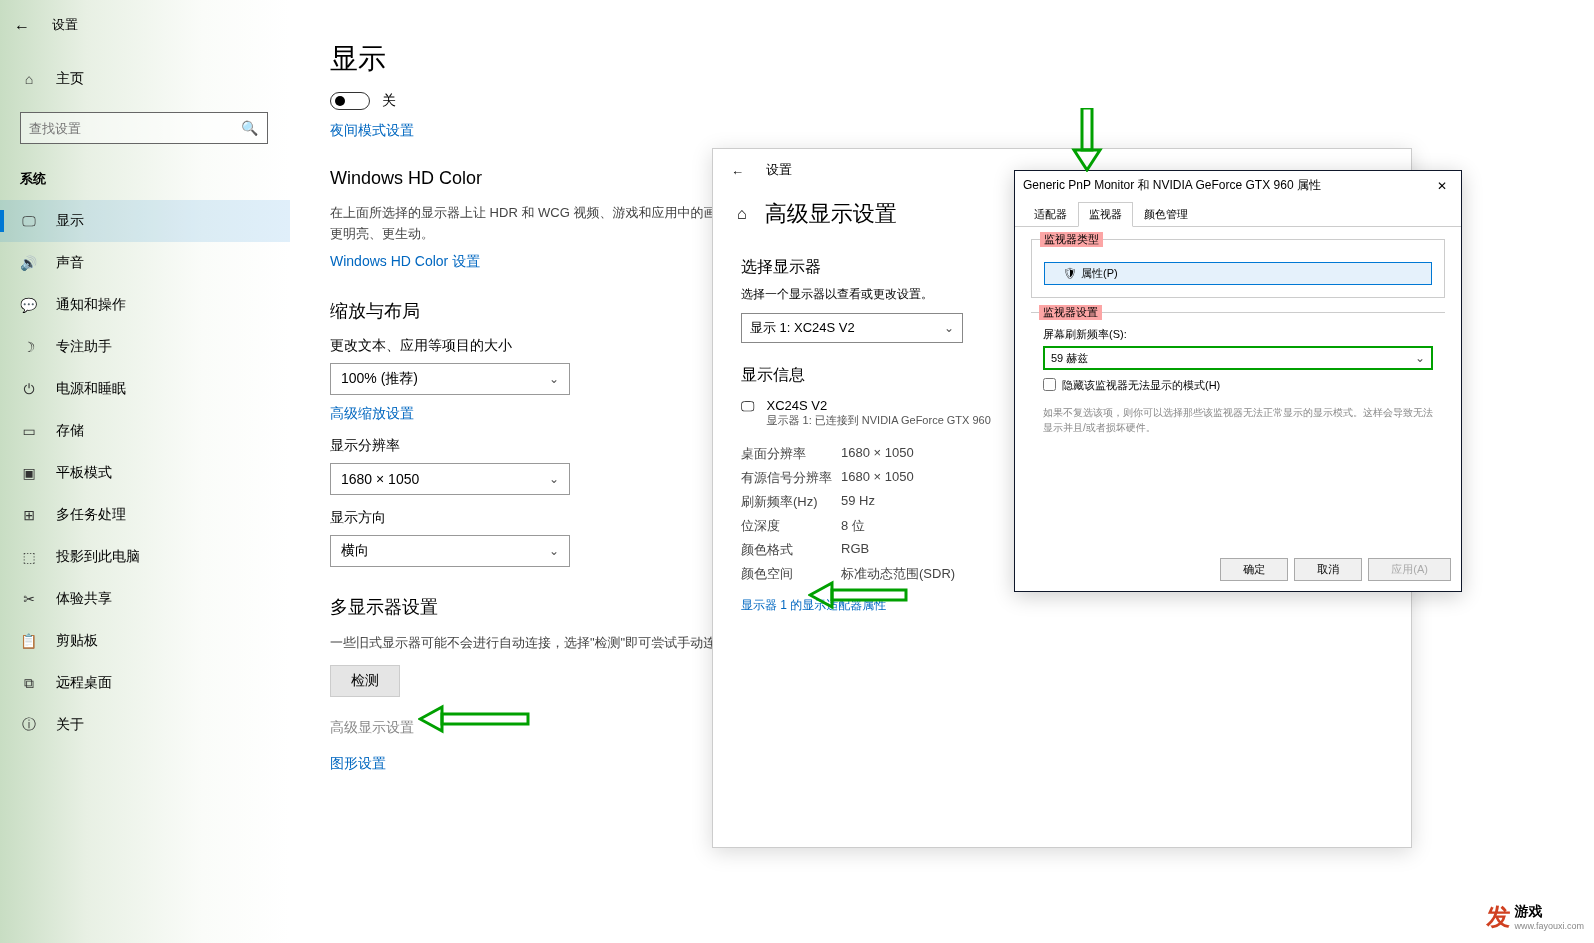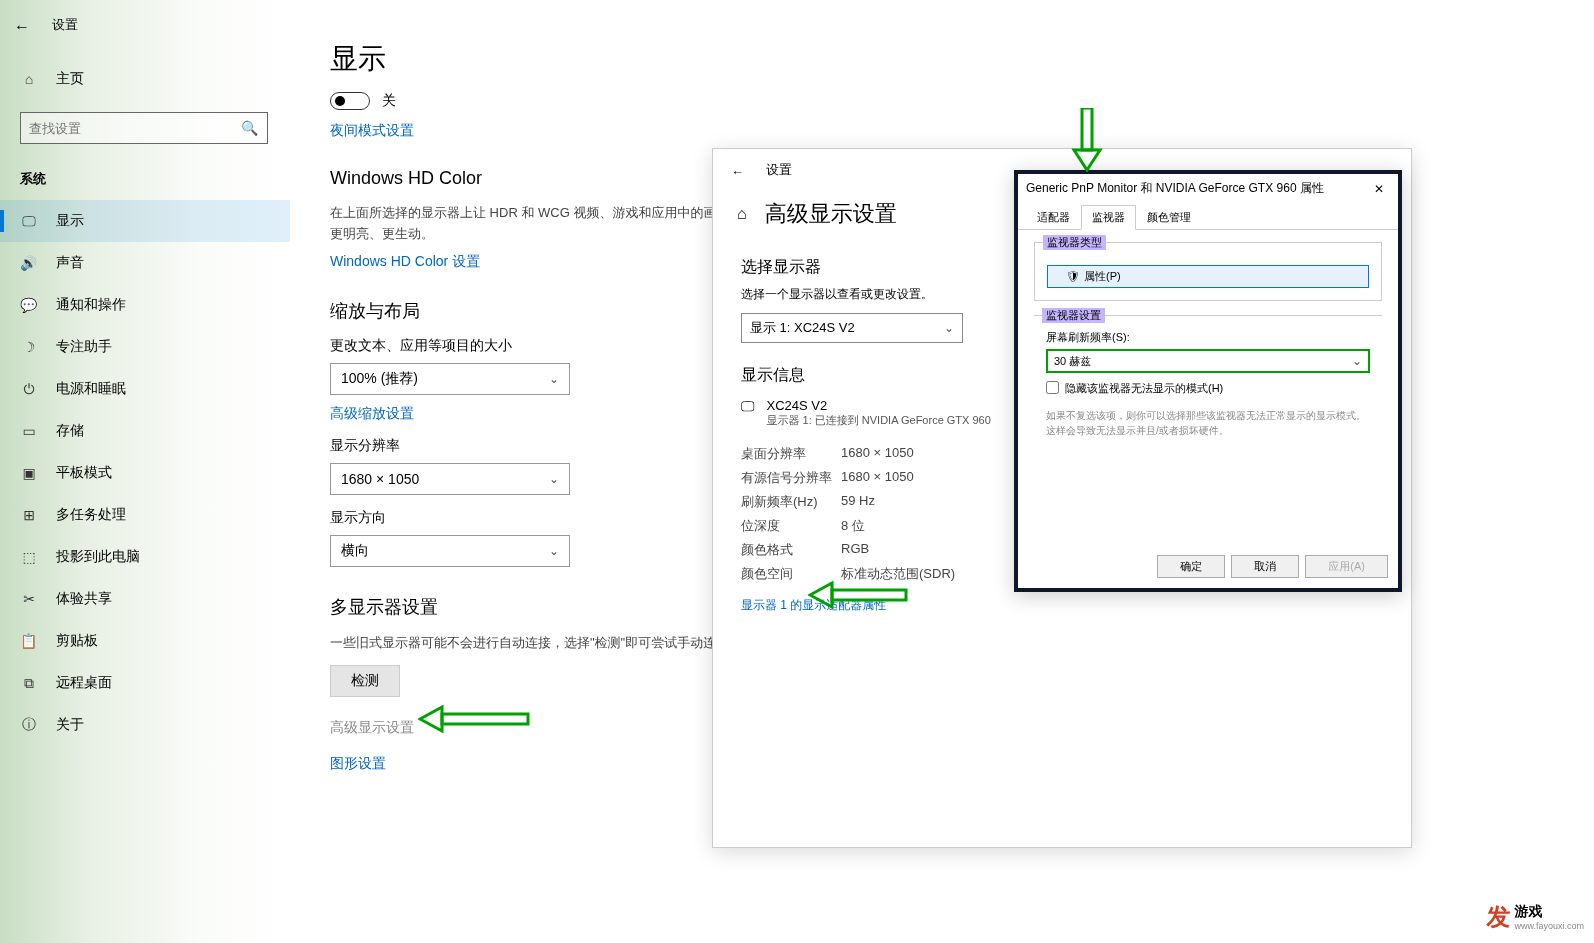--- a/index.html
+++ b/index.html
@@ -33,28 +33,28 @@
 .ov2 .top{display:flex;align-items:center;gap:22px;padding:12px 18px;font-size:13px}
 .ov2 .hdr{display:flex;align-items:center;gap:18px;padding:8px 24px}
 .ov2 .hdr h2{font-size:22px;font-weight:400}
 .ov2-content{padding:10px 28px}
 .select2{width:222px;height:30px;border:1px solid #888;display:flex;align-items:center;justify-content:space-between;padding:0 8px;font-size:13px;cursor:pointer}
 .info-row{display:flex;padding:3px 0;font-size:13px}
 .info-label{width:100px;color:#444}
 .info-val{color:#444}
 .monitor-row{display:flex;gap:12px;margin-bottom:4px}
 
-.ov3{position:absolute;left:1014px;top:170px;width:388px;height:422px;background:#fff;border:4px solid #0f172a;box-shadow:0 4px 20px rgba(0,0,0,0.2);font-size:12px}
+.ov3{position:absolute;left:1014px;top:170px;width:448px;height:422px;background:#fff;border:1px solid #0f172a;box-shadow:0 4px 20px rgba(0,0,0,0.2);font-size:12px}
 .ov3-title{display:flex;align-items:center;justify-content:space-between;padding:6px 8px;font-size:12px}
 .tabs{display:flex;border-bottom:1px solid #ccc;padding:0 8px;margin-top:2px}
 .tab{padding:4px 10px;border:1px solid transparent;border-bottom:none;font-size:11px;cursor:pointer;background:#fff}
 .tab.selected{border-color:#ccc;border-bottom:1px solid #fff;margin-bottom:-1px}
 .ov3-body{padding:12px 16px}
 .group{border:1px solid #ccc;padding:10px 12px 12px;position:relative;margin-bottom:14px}
-.group-title{position:absolute;top:-8px;left:8px;background:#c4b5fd;padding:0 4px;font-size:11px}
+.group-title{position:absolute;top:-8px;left:8px;background:#fca5a5;padding:0 4px;font-size:11px}
 .mon-row{display:flex;align-items:center;gap:10px}
 .prop-btn{padding:3px 18px;border:1px solid #0078d4;background:#e5f1fb;font-size:11px;cursor:pointer;display:flex;align-items:center;gap:4px}
 .rate-select{width:100%;height:24px;border:2px solid #00a000;display:flex;align-items:center;justify-content:space-between;padding:0 6px;font-size:11px;margin-top:4px;cursor:pointer}
 .checkbox-row{display:flex;align-items:flex-start;gap:6px;font-size:11px;margin-top:8px}
 .tiny-text{font-size:10px;color:#888;line-height:1.5;margin-top:12px}
 .dlg-btns{position:absolute;bottom:10px;right:10px;display:flex;gap:6px}
 .dlg-btn{padding:3px 22px;border:1px solid #aaa;background:#f0f0f0;font-size:11px;cursor:pointer}
 .dlg-btn.disabled{color:#aaa}
 
 .arrow{position:absolute;pointer-events:none}
@@ -256,21 +256,21 @@
         <span class="prop-btn">
           <span>🛡</span>
           <span>属性(P)</span>
         </span>
       </div>
     </div>
     <div class="group" style="border-bottom:none;border-left:none;border-right:none;padding-bottom:0">
       <div class="group-title">监视器设置</div>
       <div style="font-size:11px;margin-top:4px">屏幕刷新频率(S):</div>
       <div class="rate-select">
-        <span>30 赫兹</span>
+        <span>59 赫兹</span>
         <span class="chevron">⌄</span>
       </div>
       <div class="checkbox-row">
         <input type="checkbox" style="">
         <span>隐藏该监视器无法显示的模式(H)</span>
       </div>
       <div class="tiny-text">如果不复选该项，则你可以选择那些该监视器无法正常显示的显示模式。这样会导致无法显示并且/或者损坏硬件。</div>
     </div>
   </div>
   <div class="dlg-btns">

